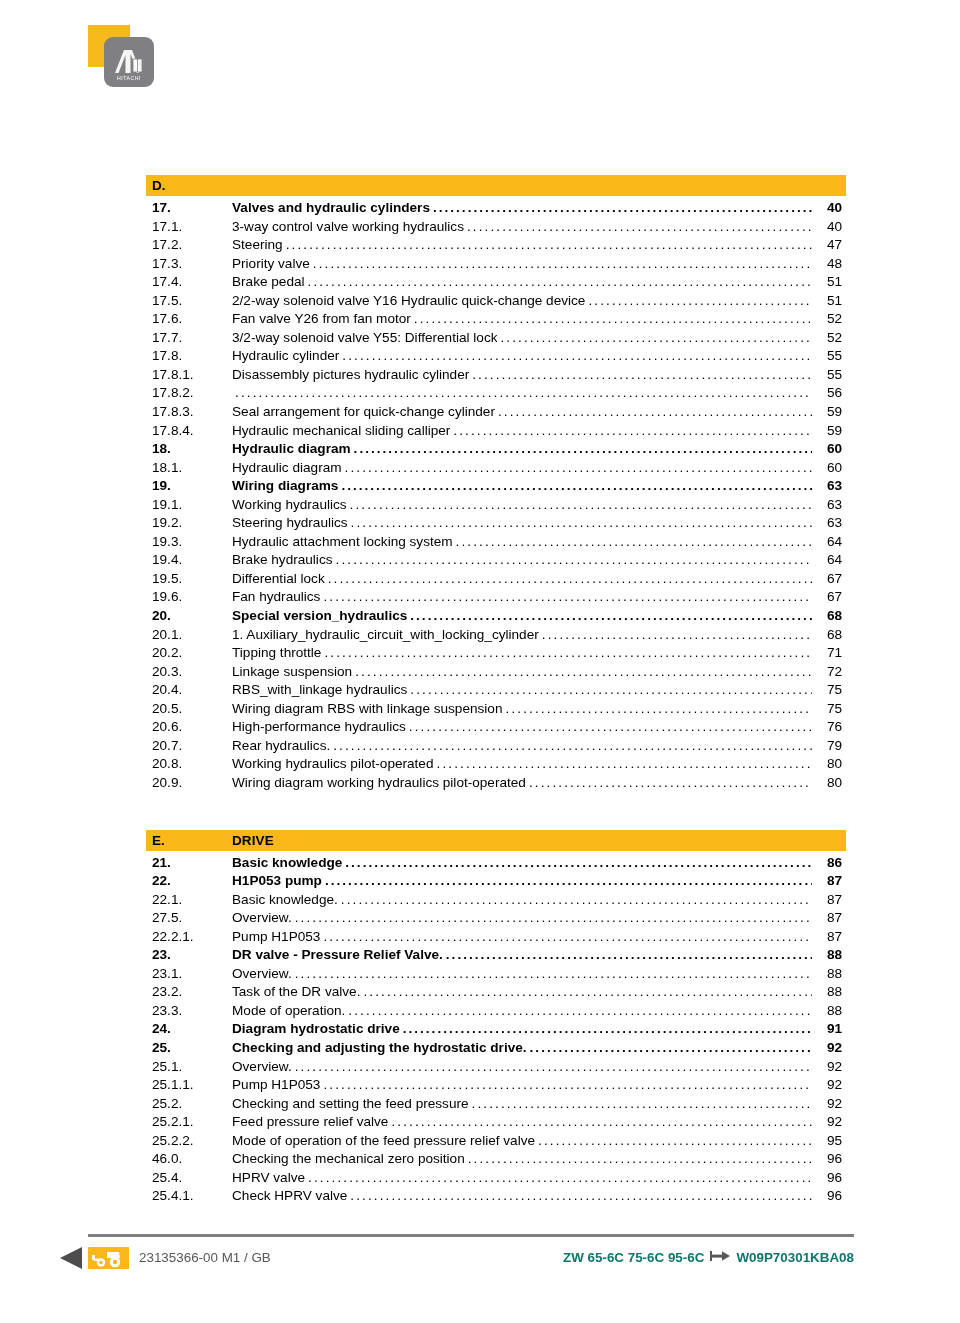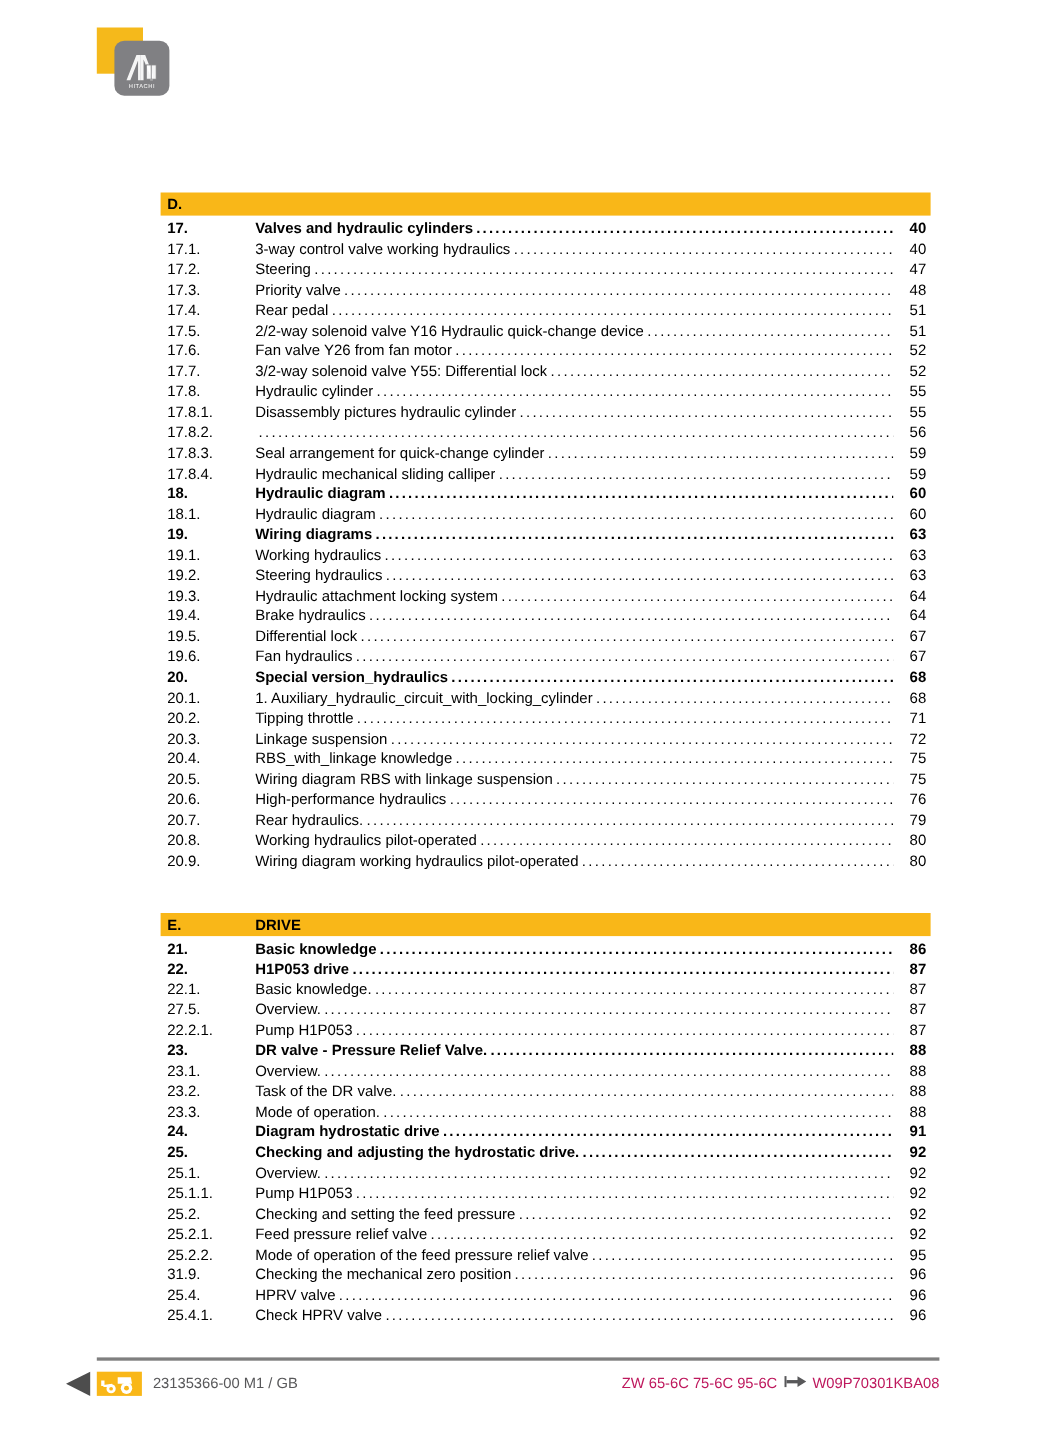--- a/index.html
+++ b/index.html
@@ -154,24 +154,25 @@
     font-size: 13.4px;
     color: #58585A;
   }
   .foot-text-right {
     position: absolute;
     right: 106px;
     top: 17px;
     height: 22px;
     line-height: 22px;
     font-size: 13.4px;
-    color: #be185d;
+    color: #0f766e;
     display: flex;
     align-items: center;
     gap: 6px;
+    font-weight: bold;
   }
   .foot-arrow { display: inline-block; }
 </style>
 </head>
 <body>
 
 <div class="logo-wrap">
   <div class="logo-yellow"></div>
   <div class="logo-gray">
     <svg width="50" height="50" viewBox="0 0 50 50">
@@ -210,21 +211,21 @@
         <span class="page">47</span>
       </div>
       <div class="row">
         <span class="num">17.3.</span>
         <span class="title">Priority valve </span>
         <span class="leader">....................................................................................................................................................................................</span>
         <span class="page">48</span>
       </div>
       <div class="row">
         <span class="num">17.4.</span>
-        <span class="title">Rear pedal </span>
+        <span class="title">Brake pedal </span>
         <span class="leader">....................................................................................................................................................................................</span>
         <span class="page">51</span>
       </div>
       <div class="row">
         <span class="num">17.5.</span>
         <span class="title">2/2-way solenoid valve Y16 Hydraulic quick-change device</span>
         <span class="leader">....................................................................................................................................................................................</span>
         <span class="page">51</span>
       </div>
       <div class="row">
@@ -341,21 +342,21 @@
         <span class="page">71</span>
       </div>
       <div class="row">
         <span class="num">20.3.</span>
         <span class="title">Linkage suspension </span>
         <span class="leader">....................................................................................................................................................................................</span>
         <span class="page">72</span>
       </div>
       <div class="row">
         <span class="num">20.4.</span>
-        <span class="title">RBS_with_linkage knowledge</span>
+        <span class="title">RBS_with_linkage hydraulics</span>
         <span class="leader">....................................................................................................................................................................................</span>
         <span class="page">75</span>
       </div>
       <div class="row">
         <span class="num">20.5.</span>
         <span class="title">Wiring diagram RBS with linkage suspension </span>
         <span class="leader">....................................................................................................................................................................................</span>
         <span class="page">75</span>
       </div>
       <div class="row">
@@ -392,21 +393,21 @@
   </div>
   <div class="entries" id="entries-e">
       <div class="row bold">
         <span class="num">21.</span>
         <span class="title">Basic knowledge </span>
         <span class="leader">....................................................................................................................................................................................</span>
         <span class="page">86</span>
       </div>
       <div class="row bold">
         <span class="num">22.</span>
-        <span class="title">H1P053 drive </span>
+        <span class="title">H1P053 pump </span>
         <span class="leader">....................................................................................................................................................................................</span>
         <span class="page">87</span>
       </div>
       <div class="row">
         <span class="num">22.1.</span>
         <span class="title">Basic knowledge.</span>
         <span class="leader">....................................................................................................................................................................................</span>
         <span class="page">87</span>
       </div>
       <div class="row">
@@ -481,21 +482,21 @@
         <span class="leader">....................................................................................................................................................................................</span>
         <span class="page">92</span>
       </div>
       <div class="row">
         <span class="num">25.2.2.</span>
         <span class="title">Mode of operation of the feed pressure relief valve</span>
         <span class="leader">....................................................................................................................................................................................</span>
         <span class="page">95</span>
       </div>
       <div class="row">
-        <span class="num">31.9.</span>
+        <span class="num">46.0.</span>
         <span class="title">Checking the mechanical zero position </span>
         <span class="leader">....................................................................................................................................................................................</span>
         <span class="page">96</span>
       </div>
       <div class="row">
         <span class="num">25.4.</span>
         <span class="title">HPRV valve </span>
         <span class="leader">....................................................................................................................................................................................</span>
         <span class="page">96</span>
       </div>

